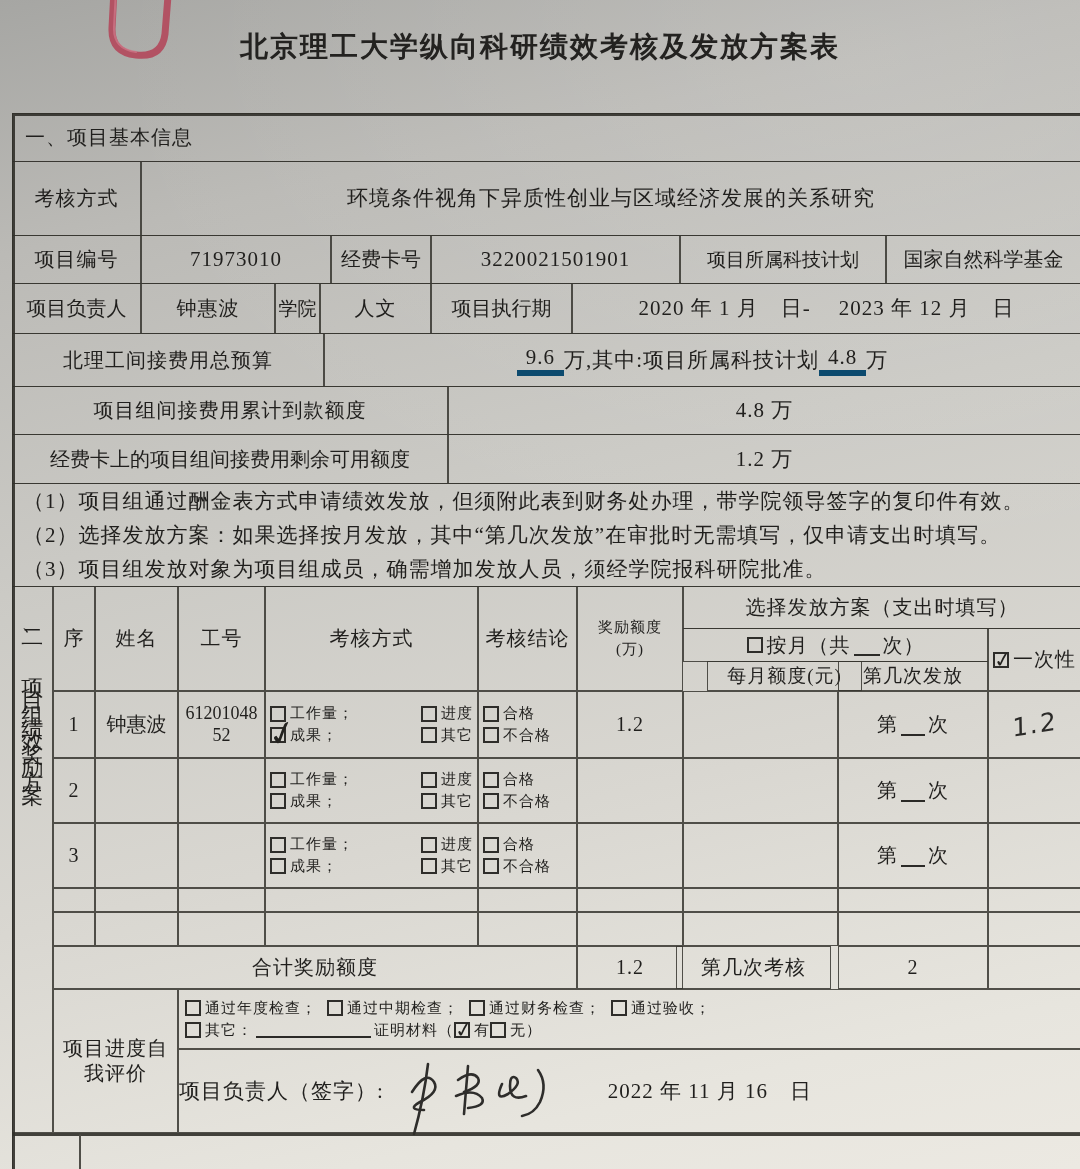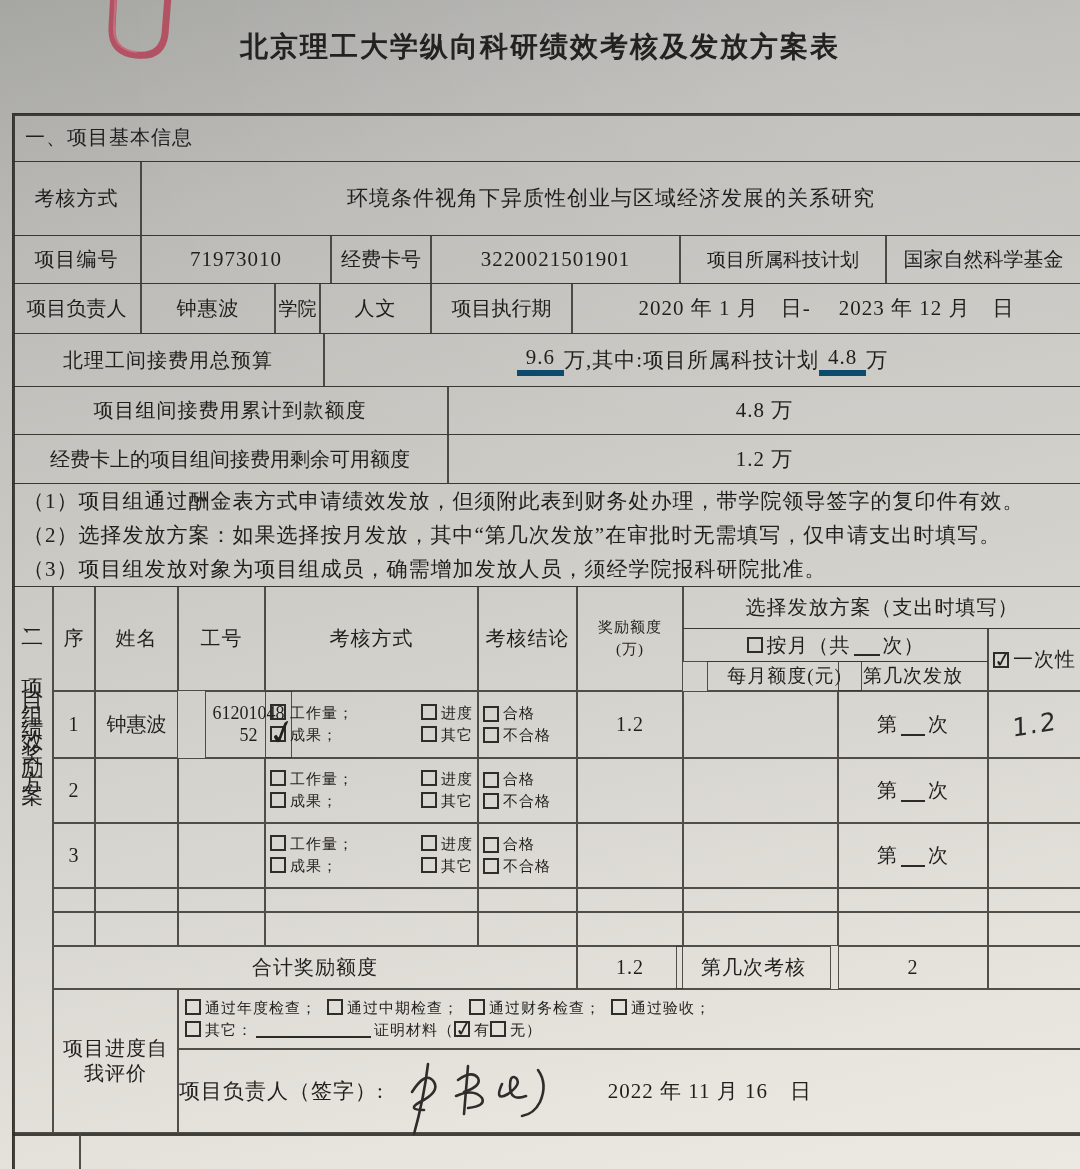--- a/index.html
+++ b/index.html
@@ -27,32 +27,32 @@
     font-size:28px;letter-spacing:2px;color:#232220;
   }
   .vcell{writing-mode:vertical-rl;text-orientation:upright;
     font-size:22px;letter-spacing:13px;padding-top:26px;justify-content:flex-start;}
   .cb{display:inline-block;width:16px;height:16px;border:2px solid #2e2d2a;
     margin-right:4px;vertical-align:-3px;position:relative;flex:none;box-sizing:border-box;}
   .cb.checked::after{content:"✓";position:absolute;left:-1px;top:-7px;
     font-size:21px;font-weight:bold;color:#23221f;transform:rotate(-8deg);
     font-family:"DejaVu Sans",sans-serif;}
   .cb.bigcheck::after{font-size:34px;top:-17px;left:-4px;transform:rotate(-14deg);}
-  .cbpair{display:inline-flex;align-items:flex-start;white-space:nowrap;}
+  .cbpair{display:inline-flex;align-items:center;white-space:nowrap;}
   .blank{display:inline-block;border-bottom:2px solid #2b2a27;height:1em;margin:0 3px;}
   .uline{border-bottom:6px solid #0c4a6e;padding:0 9px;}
   .hand{font-family:"DejaVu Sans",sans-serif;font-size:25px;color:#2b2a28;
     transform:rotate(-9deg) skewX(-8deg);letter-spacing:2px;}
   .two-line{flex-direction:column;justify-content:center;gap:3px;align-items:flex-start;padding:0 4px;}
   .two-line > div{display:flex;width:100%;align-items:center;white-space:nowrap;font-size:15px;}
   .sp{margin-left:auto;}
   .notes{flex-direction:column;align-items:flex-start;justify-content:center;
     padding:4px 10px;font-size:21px;line-height:34px;white-space:nowrap;}
   .nw{white-space:nowrap;}
-  .idwrap{word-break:break-all;text-align:center;font-size:18px;letter-spacing:0;padding:0 3px;line-height:1.2;margin-left:27px;}
+  .idwrap{word-break:break-all;text-align:center;font-size:18px;letter-spacing:0;padding:0 3px;line-height:1.2;}
   .sigrow{justify-content:flex-start;gap:14px;}
   .overflow-sig{position:absolute;z-index:9;}
 </style>
 </head>
 <body>
 
 <svg class="overflow-sig" style="left:92px;top:-6px;" width="110" height="84" viewBox="0 0 110 84">
   <path d="M 22 -4 L 20 34 Q 19 58 44 61 Q 70 64 73 40 L 76 2" fill="none" stroke="#b25263" stroke-width="7" stroke-linecap="round"></path>
   <path d="M 24 -4 L 22 33 Q 21 55 44 58" fill="none" stroke="#d0798a" stroke-width="2" stroke-linecap="round" opacity="0.7"></path>
 </svg>

